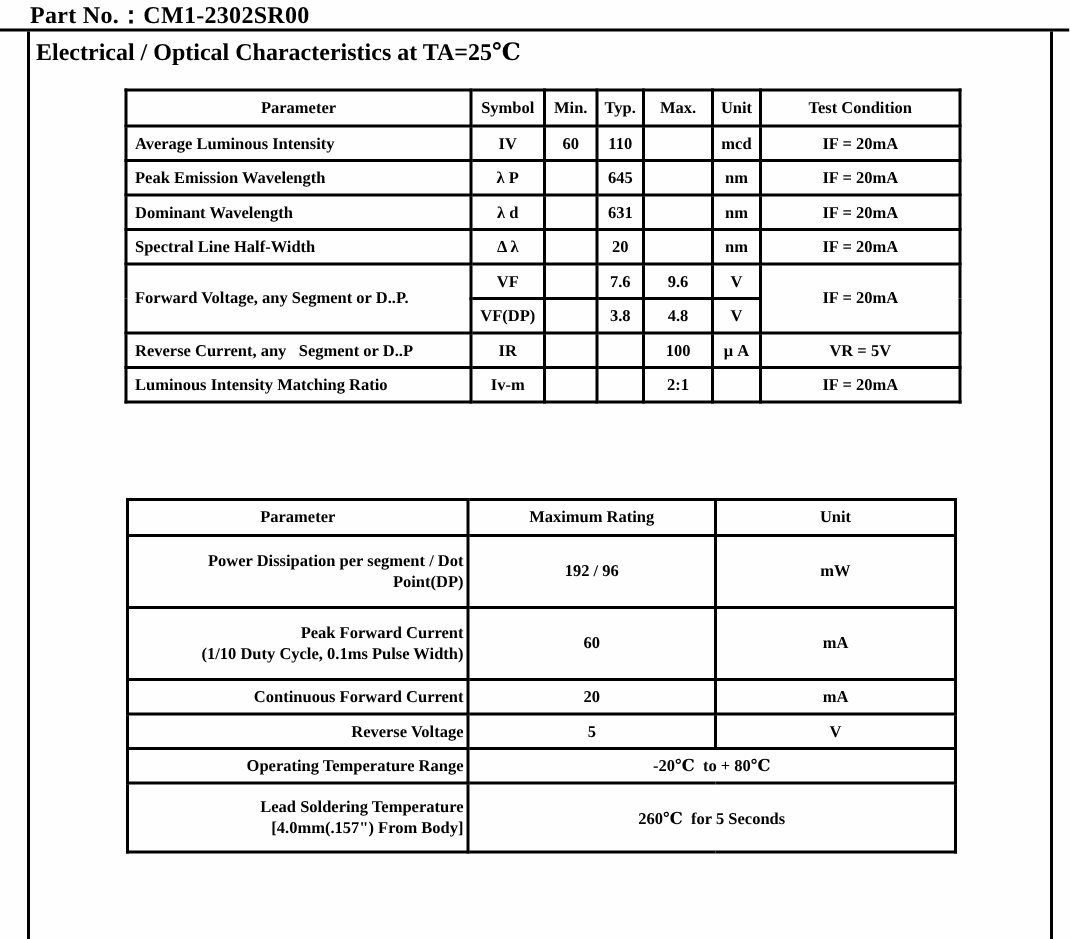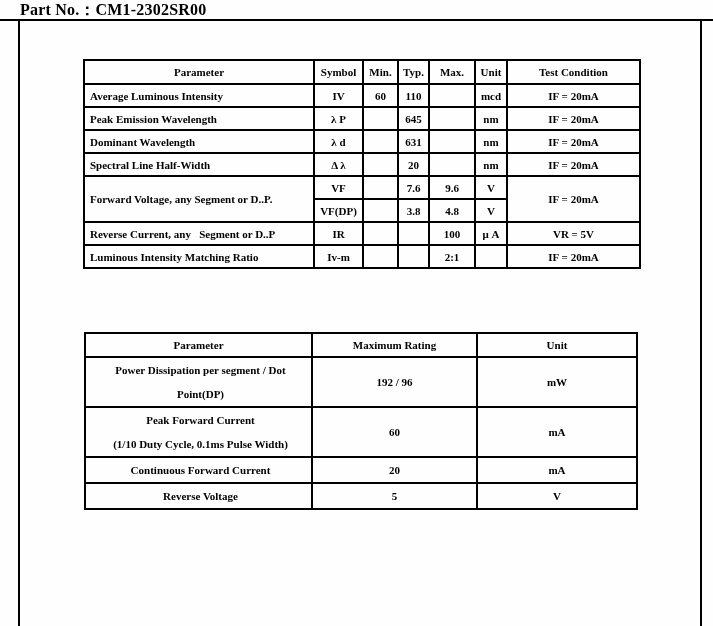--- a/index.html
+++ b/index.html
@@ -33,38 +33,39 @@
   .t2 { left: 64px; top: 311px; width: 552px; }
   th, td {
     border: 2px solid #000; text-align: center; vertical-align: middle;
     padding: 0 2px; font-weight: bold; overflow: hidden;
   }
   .t1 th { height: 22px; }
   .t1 td { height: 21px; }
   .t1 td.param { text-align: left; padding-left: 5px; white-space: pre; }
   .t2 th { height: 22px; }
   .t2 td.param {
-    text-align: center; padding-left: 6px;
-    white-space: pre-line; line-height: 24px;
+    text-align: right; padding-left: 6px;
+    white-space: pre-line; line-height: 14px;
   }
   .t2 tr.row-tall td { height: 46px; }
   .t2 tr.row-std  td { height: 21px; }
   .t2 tr.row-med  td { height: 44px; }
   .val { white-space: pre; }
 </style>
 </head>
 <body>
 
 <div>
 
   <div class="part-no">Part No.：CM1-2302SR00</div>
   <div class="top-rule"></div>
 
   <div class="content-box">
 
+    <div class="sec-title t1-title">Electrical / Optical Characteristics at TA=25℃</div>
 
     <table class="t1">
       <colgroup>
         <col style="width:230px">
           <col style="width:49px">
           <col style="width:35px">
         <col style="width:31px">
           <col style="width:46px">
           <col style="width:32px">
         <col style="width:133px">
@@ -184,17 +185,26 @@
         <tr class="row-std">
           <td class="param">Continuous Forward Current</td>
           <td class="val">20</td>
           <td>mA</td>
         </tr>
         <tr class="row-std">
           <td class="param">Reverse Voltage</td>
           <td class="val">5</td>
           <td>V</td>
         </tr>
+        <tr class="row-std">
+          <td class="param">Operating Temperature Range</td>
+          <td class="val" colspan="2">-20℃  to + 80℃</td>
+        </tr>
+        <tr class="row-med">
+          <td class="param">Lead Soldering Temperature
+[4.0mm(.157") From Body]</td>
+          <td class="val" colspan="2">260℃  for 5 Seconds</td>
+        </tr>
       </tbody>
     </table>
 
   </div>
 </div>
 
 </body></html>

